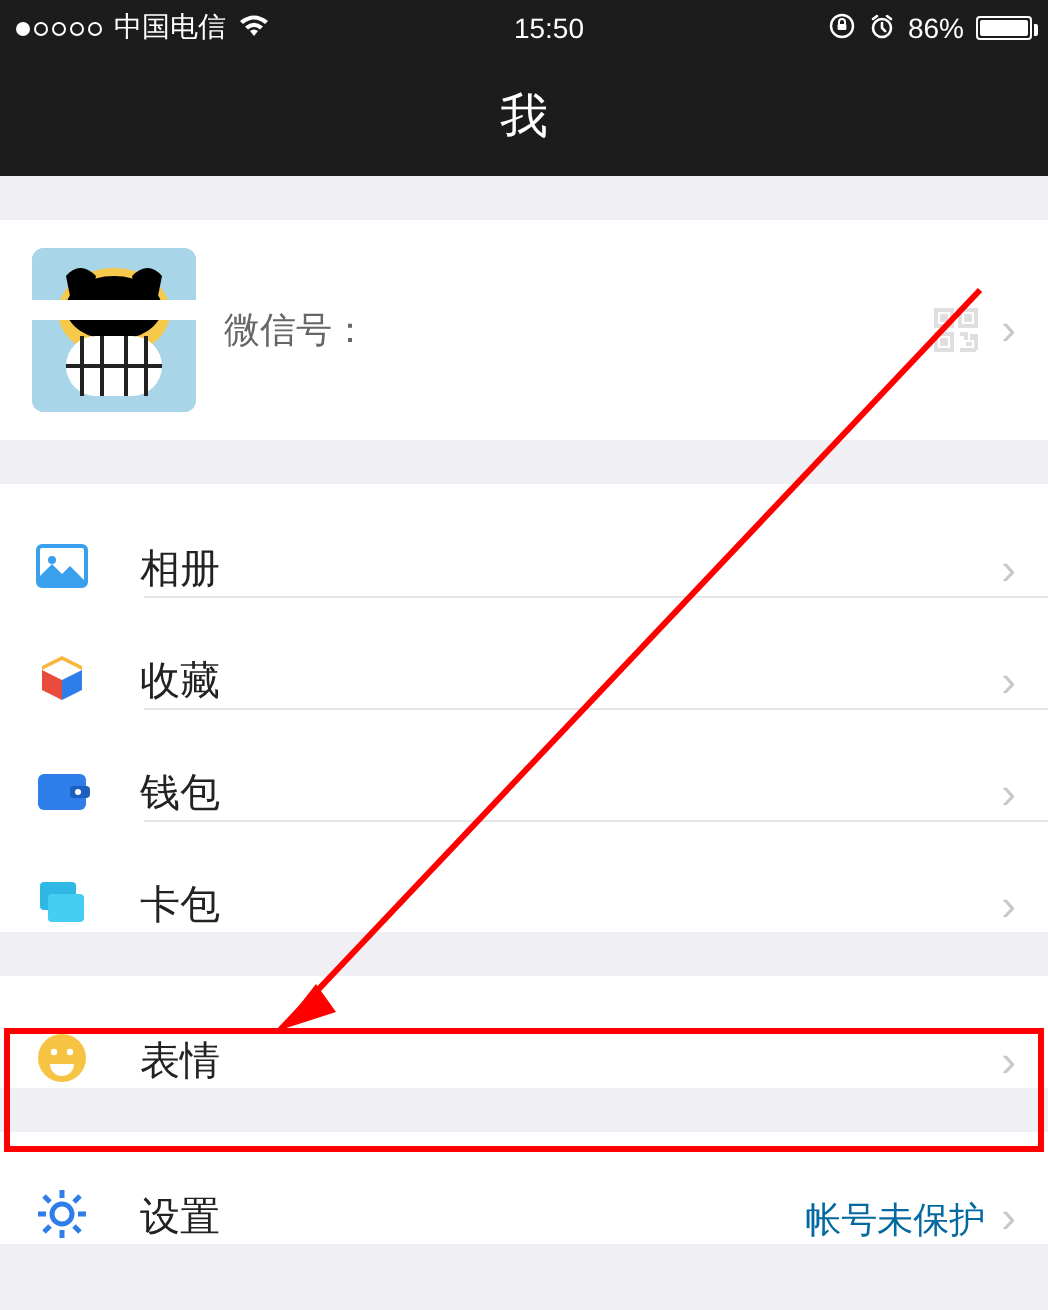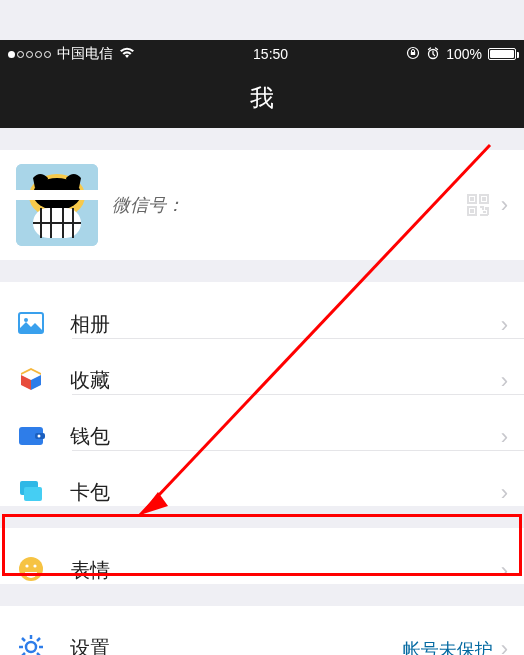--- a/index.html
+++ b/index.html
@@ -1,36 +1,36 @@
 <!DOCTYPE html>
 <html><head>
 <meta charset="utf-8">
 <style>
   * { margin:0; padding:0; box-sizing:border-box; }
   body { width:524px; height:655px; font-family:-apple-system,"Helvetica Neue",Arial,sans-serif; background:#efeff4; overflow:hidden; position:relative; }
 
   
-  .status-bar{height:28px;background:#1c1c1c;color:#fff;display:flex;align-items:center;justify-content:space-between;padding:0 8px;font-size:14px;margin-top:40px;}
+  .status-bar{height:28px;background:#1c1c1c;color:#fff;display:flex;align-items:center;justify-content:space-between;padding:0 8px;font-size:14px;}
   .sb-left,.sb-right{display:flex;align-items:center;gap:6px;}
   .sig-dots{display:flex;gap:2px;}
   .sig-dots span{width:7px;height:7px;border-radius:50%;display:inline-block;}
   .sig-dots .f{background:#fff;}
   .sig-dots .e{border:1px solid #fff;}
   .batt{width:28px;height:12px;border:1px solid #fff;border-radius:2px;position:relative;}
   .batt::after{content:"";position:absolute;right:-4px;top:3px;width:2px;height:6px;background:#fff;border-radius:0 1px 1px 0;}
   .batt-fill{position:absolute;inset:1px;background:#fff;border-radius:1px;}
 
   
   .nav{height:60px;background:#1c1c1c;color:#fff;display:flex;align-items:center;justify-content:center;font-size:24px;}
 
   
   .profile-card{margin-top:22px;background:#fff;height:110px;display:flex;align-items:center;padding:0 16px;}
   .avatar{width:82px;height:82px;border-radius:6px;background:#a9d5e8;overflow:hidden;position:relative;}
   .avatar svg{width:100%;height:100%;}
-  .profile-txt{margin-left:14px;color:#666;font-size:18px;font-style:italic;}
+  .profile-txt{margin-left:14px;color:#666;font-size:18px;}
   .spacer{flex:1;}
   .qr-icon{width:26px;height:26px;opacity:.4;margin-right:10px;display:flex;align-items:center;justify-content:center;}
   .chev{color:#c8c8cd;font-size:22px;}
 
   
   .group{margin-top:22px;background:#fff;}
   .row{height:56px;display:flex;align-items:flex-end;padding:0 16px;position:relative;}
   .row + .row::before{content:"";position:absolute;left:72px;right:0;top:0;height:1px;background:#e5e5e8;}
   .ic{width:30px;height:30px;margin-right:24px;display:flex;align-items:center;justify-content:center;}
   .row-label{font-size:20px;color:#222;}
@@ -67,21 +67,21 @@
           <path d="M5.5 6V5a1.5 1.5 0 013 0v1" fill="none" stroke="#fff" stroke-width="1"></path>
           <rect x="4.8" y="6" width="4.4" height="3" rx=".6" fill="#fff"></rect>
         </svg>
     </span>
     <span>
       <svg width="14" height="14" viewBox="0 0 14 14">
           <circle cx="7" cy="8" r="4.5" fill="none" stroke="#fff" stroke-width="1.3"></circle>
           <path d="M7 5.5V8l1.6 1.6M2.5 3.5l2-1.5M11.5 3.5l-2-1.5" stroke="#fff" stroke-width="1.3" fill="none" stroke-linecap="round"></path>
         </svg>
     </span>
-    <span>100%</span>
+    <span>86%</span>
     <span class="batt">
         <span class="batt-fill"></span>
       </span>
   </div>
 </div>
 
 <div class="nav">
   <span>我</span>
 </div>
 

